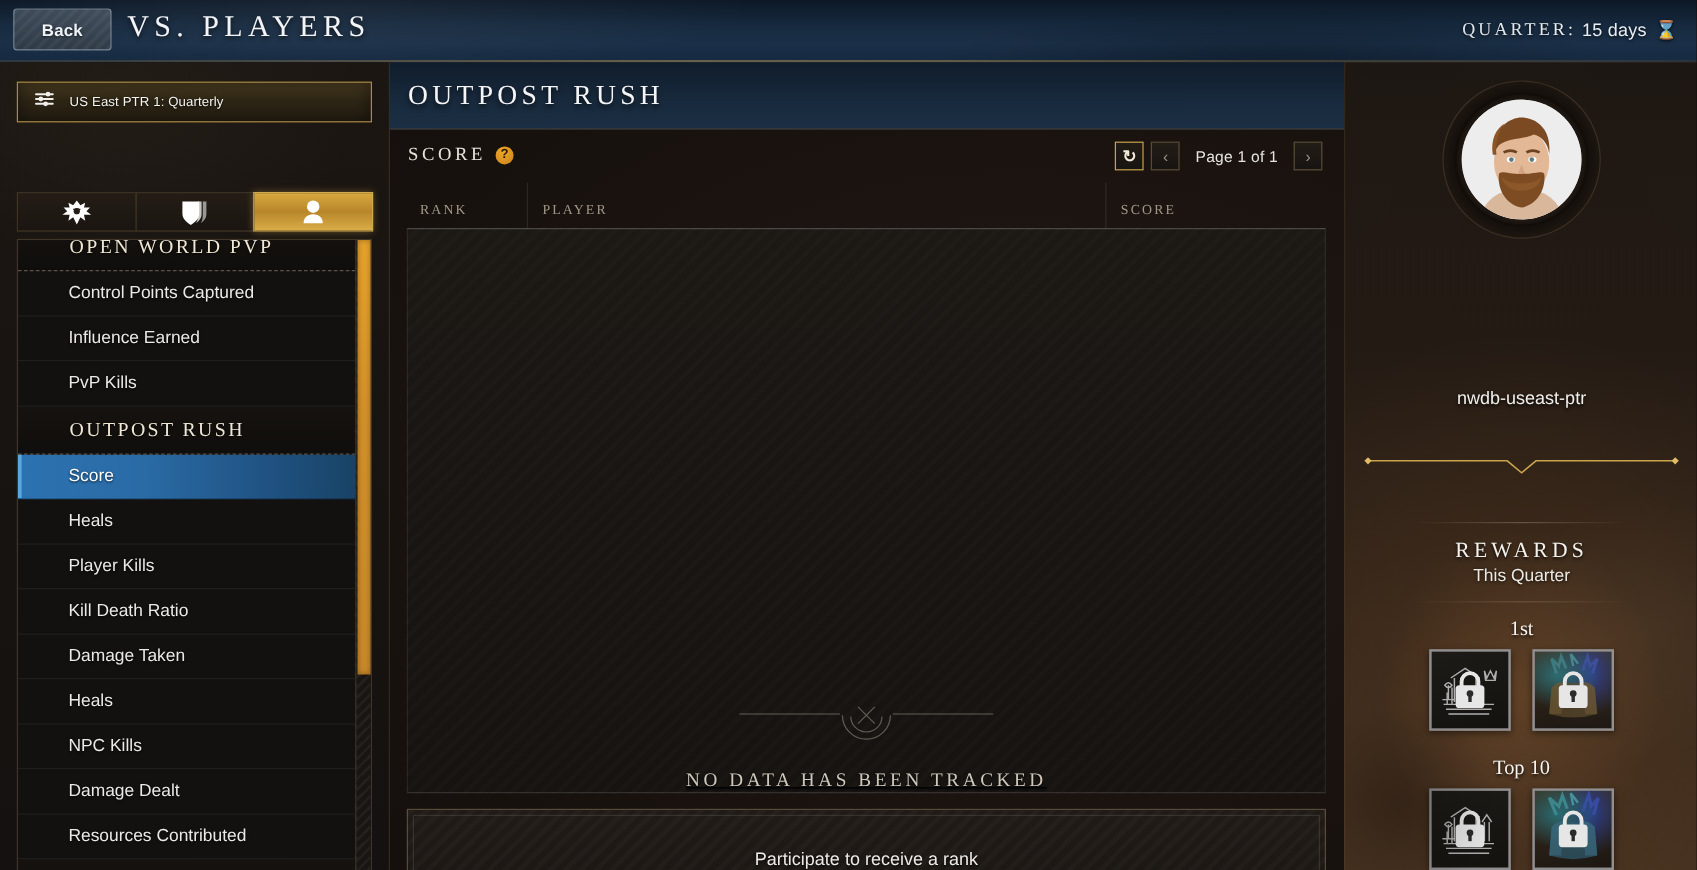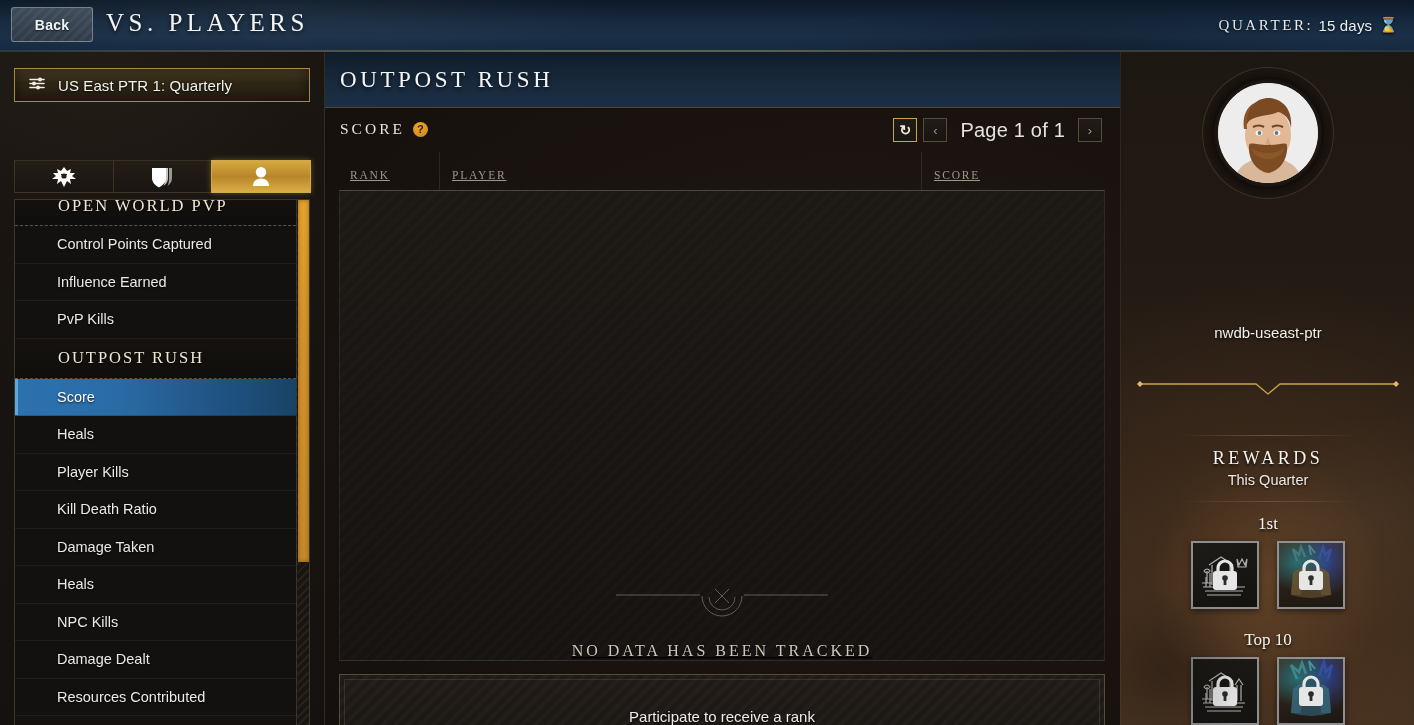--- a/index.html
+++ b/index.html
@@ -99,21 +99,21 @@
     position: absolute; left: 14px; top: 16px;
     width: 296px; height: 34px;
     border: 1px solid #a98a42;
     background: linear-gradient(180deg, #4a3c22 0%, #2e2615 45%, #241d12 100%);
     display: flex; align-items: center; gap: 12px;
     padding-left: 14px;
     cursor: pointer;
     box-shadow: inset 0 0 14px rgba(0,0,0,.5);
   }
   .server-select .label {
-    color: #f3f3f0; font-size: 15px; letter-spacing:.1px;
+    color: #f3f3f0; font-size: 11px; letter-spacing:.1px;
     text-shadow: 0 1px 2px rgba(0,0,0,.8);
     text-align: center;
   }
 
   .tabs {
     position: absolute; left: 14px; top: 108px;
     width: 296px; height: 33px;
     display: flex;
   }
   .tab {
@@ -218,36 +218,35 @@
   .pager { position:absolute; right: 18px; top: 10px; display:flex; align-items:center; gap:6px; }
   .pg-btn {
     width:24px;height:24px;
     border:1px solid rgba(160,140,95,.45);
     background: linear-gradient(180deg,#221c16,#181411);
     color:#9b9186; font-size:13px;
     display:flex;align-items:center;justify-content:center;
     cursor:pointer;
   }
   .pg-btn.refresh { border-color:#c9a44d; color:#f1ead9; font-weight:bold; font-size:14px;}
-  .pg-text { color:#e6e3dc; font-size:20px; padding: 0 7px; letter-spacing:.2px;}
+  .pg-text { color:#e6e3dc; font-size:13px; padding: 0 7px; letter-spacing:.2px;}
 
   .table-panel {
     position:absolute; left:14px; top:100px; width:766px; height:110px;
   }
   .thead {
     position:absolute; left:0; top:0; width:766px; height:38px;
     display:flex; align-items:flex-end;
   }
   .th {
     font-family:"Liberation Serif", serif;
     font-size:11.5px; letter-spacing:1.8px; color:#a09787;
     padding-bottom: 9px; padding-left: 12px;
     height:100%; display:flex; align-items:flex-end;
     border-left:1px solid rgba(255,255,255,.09);
-    text-decoration:underline;
   }
   .th:first-child { border-left:none; padding-left:11px; }
 
   .tbody {
     position:absolute; left:0; top:38px; width:766px; height:471px;
     border-top:1px solid rgba(255,255,255,.22);
     border-left:1px solid rgba(255,255,255,.07);
     border-right:1px solid rgba(255,255,255,.07);
     border-bottom:1px solid rgba(255,255,255,.1);
     background:

